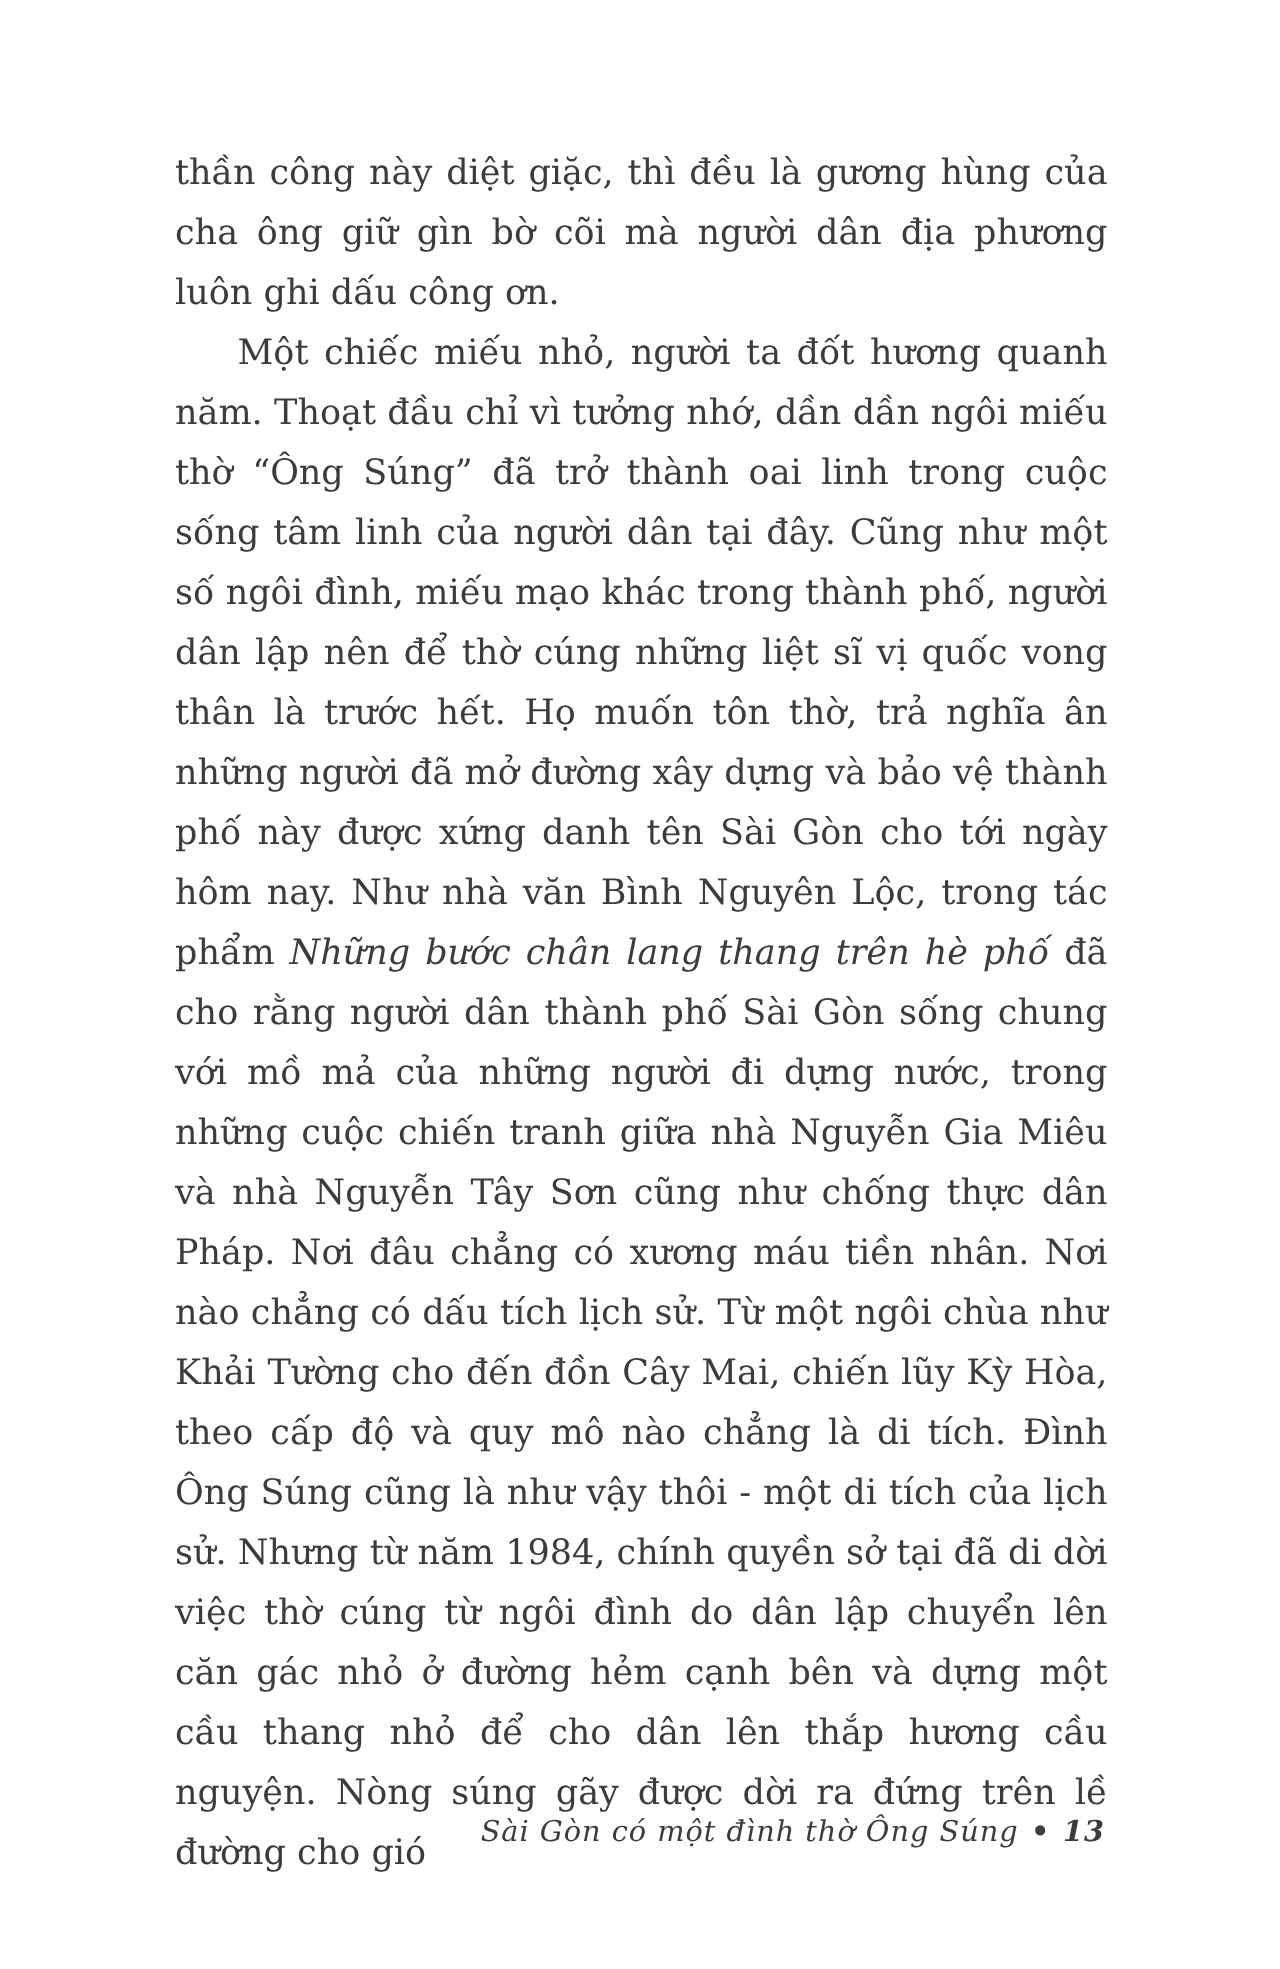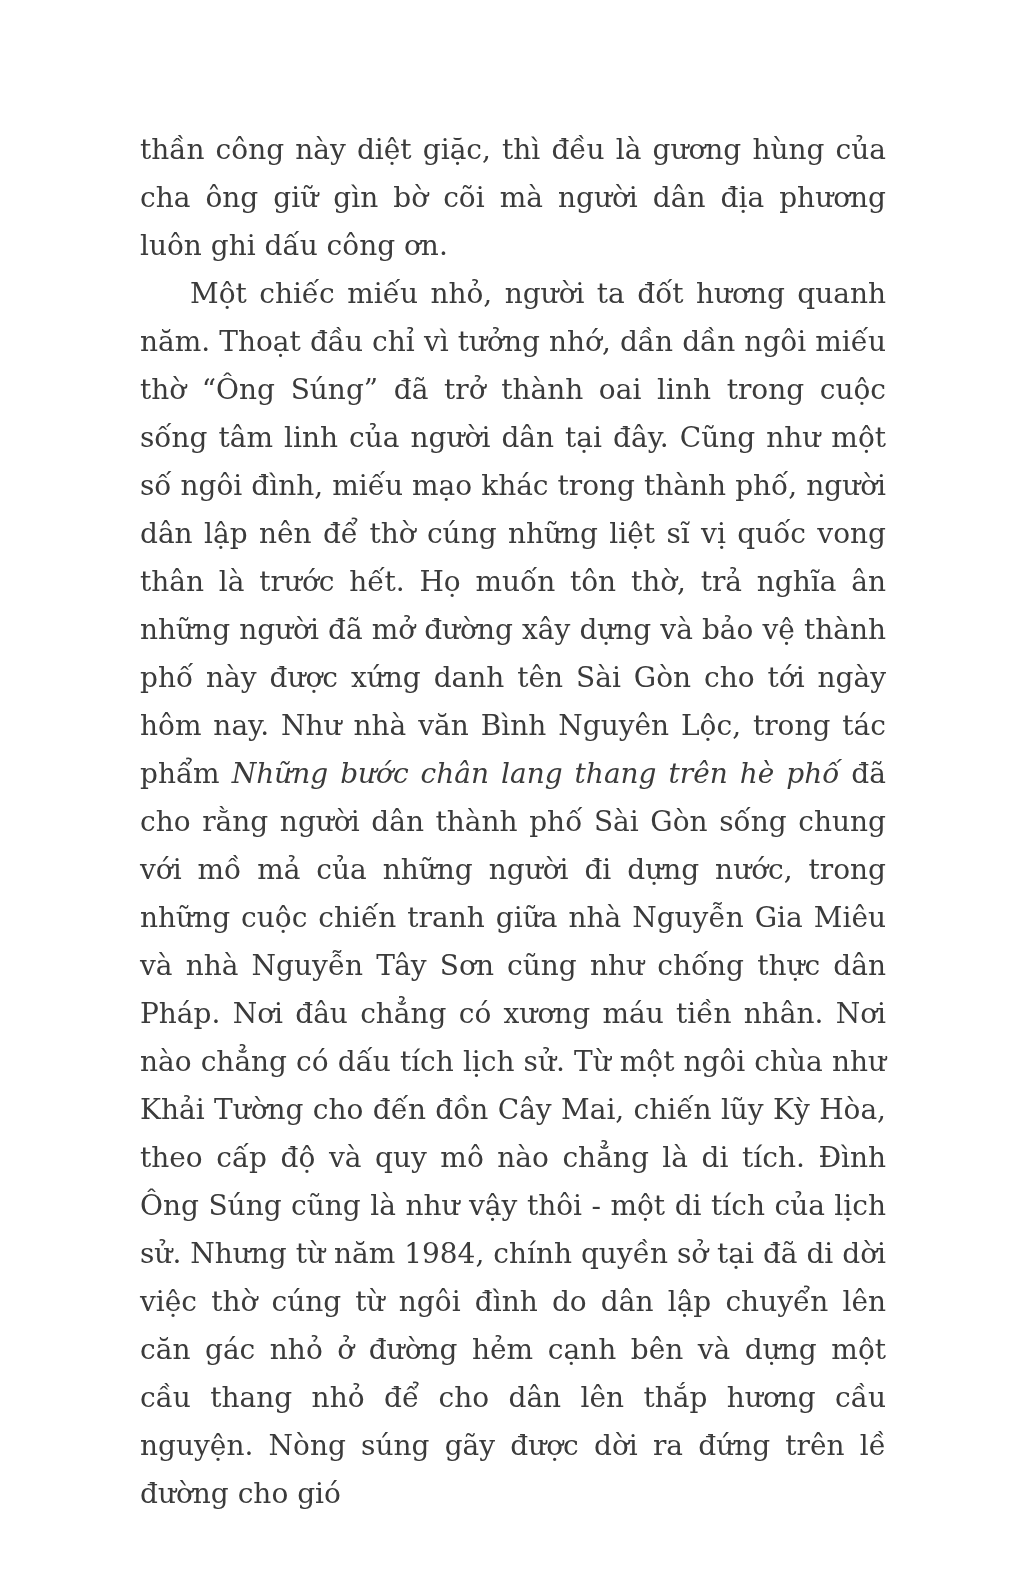--- a/index.html
+++ b/index.html
@@ -17,21 +17,21 @@
   }
   .page {
     position: absolute;
     inset: 0;
     background: #ffffff;
   }
   .text-block {
     position: absolute;
     left: 140px;
     right: 138px;
-    top: 126px;
+    top: 114px;
   }
   .para {
     margin: 0;
     font-size: 28px;
     line-height: 48px;
     text-align: justify;
     color: #3b3b3b;
   }
   .para.indent {
     text-indent: 50px;
@@ -65,14 +65,15 @@
 <div class="page">
 
   <div class="text-block">
 
     <p class="para no-indent"><span>thần công này diệt giặc, thì đều là gương hùng của cha ông giữ gìn bờ cõi mà người dân địa phương luôn ghi dấu công ơn.</span></p>
 
     <p class="para indent"><span>Một chiếc miếu nhỏ, người ta đốt hương quanh năm. Thoạt đầu chỉ vì tưởng nhớ, dần dần ngôi miếu thờ “Ông Súng” đã trở thành oai linh trong cuộc sống tâm linh của người dân tại đây. Cũng như một số ngôi đình, miếu mạo khác trong thành phố, người dân lập nên để thờ cúng những liệt sĩ vị quốc vong thân là trước hết. Họ muốn tôn thờ, trả nghĩa ân những người đã mở đường xây dựng và bảo vệ thành phố này được xứng danh tên Sài Gòn cho tới ngày hôm nay. Như nhà văn Bình Nguyên Lộc, trong tác phẩm </span><em class="italic-run">Những bước chân lang thang trên hè phố</em><span> đã cho rằng người dân thành phố Sài Gòn sống chung với mồ mả của những người đi dựng nước, trong những cuộc chiến tranh giữa nhà Nguyễn Gia Miêu và nhà Nguyễn Tây Sơn cũng như chống thực dân Pháp. Nơi đâu chẳng có xương máu tiền nhân. Nơi nào chẳng có dấu tích lịch sử. Từ một ngôi chùa như Khải Tường cho đến đồn Cây Mai, chiến lũy Kỳ Hòa, theo cấp độ và quy mô nào chẳng là di tích. Đình Ông Súng cũng là như vậy thôi - một di tích của lịch sử. Nhưng từ năm 1984, chính quyền sở tại đã di dời việc thờ cúng từ ngôi đình do dân lập chuyển lên căn gác nhỏ ở đường hẻm cạnh bên và dựng một cầu thang nhỏ để cho dân lên thắp hương cầu nguyện. Nòng súng gãy được dời ra đứng trên lề đường cho gió</span></p>
 
   </div>
 
+  <div class="footer"><span class="footer-title">Sài Gòn có một đình thờ Ông Súng</span><span class="footer-sep">•</span><span class="footer-page">13</span></div>
 
 </div>
 
 </body></html>

